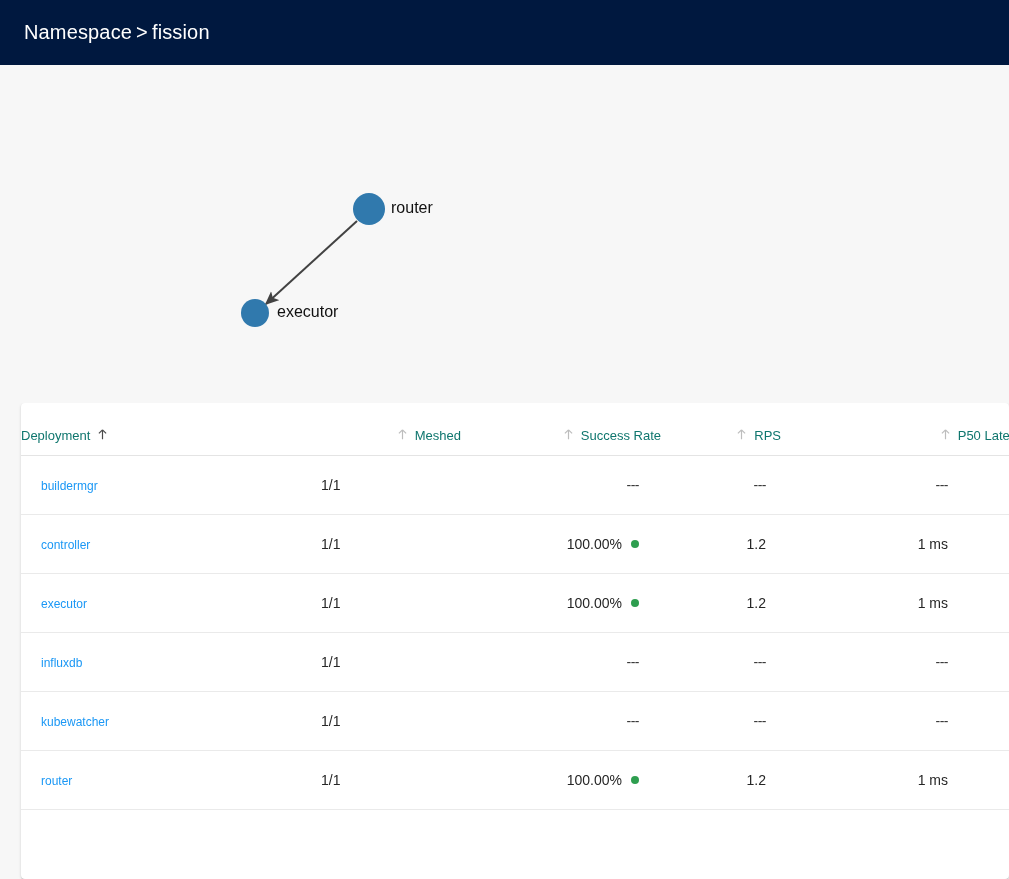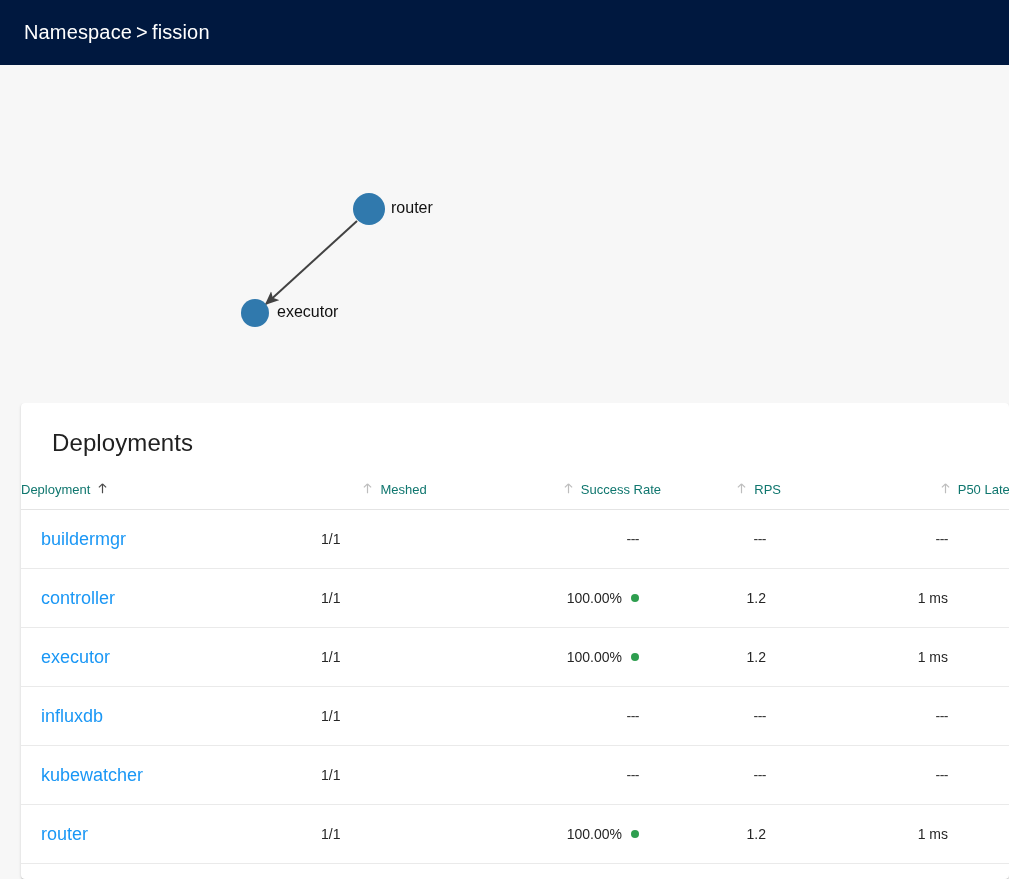--- a/index.html
+++ b/index.html
@@ -94,21 +94,21 @@
     vertical-align: bottom;
     white-space: nowrap;
   }
   th.col-deployment {
     width: 300px;
     text-align: left;
     padding-left: 20px;
     color: #3b3b3b;
     font-weight: 500;
   }
-  th.col-meshed   { width: 140px; padding-right: 18px; }
+  th.col-meshed   { width: 140px; text-align: right; padding-right: 18px; }
   th.col-success  { width: 200px; text-align: right; padding-right: 22px; margin-top: 20px; }
   th.col-rps      { width: 120px; text-align: right; padding-right: 15px; }
   th.col-latency  { width: 200px; text-align: right; padding-right: 82px; }
 
   .sort-arrow {
     display: inline-block;
     vertical-align: -1px;
     margin: 0 6px;
   }
   .sort-arrow svg { display: block; }
@@ -125,21 +125,21 @@
     padding-left: 20px;
   }
   td.cell-meshed   { text-align: left; padding-right: 18px; }
   td.cell-success  { text-align: right; padding-right: 22px; }
   td.cell-rps      { text-align: right; padding-right: 15px; }
   td.cell-latency  { text-align: right; padding-right: 82px; }
 
   .dep-link {
     color: #1a97f5;
     text-decoration: none;
-    font-size: 18px;
+    font-size: 12px;
     cursor: pointer;
   }
   .status-dot {
     display: inline-block;
     width: 8px;
     height: 8px;
     border-radius: 50%;
     background: #2e9e4f;
     margin-left: 9px;
     vertical-align: 1px;
@@ -168,21 +168,20 @@
     <line x1="357" y1="156" x2="266" y2="239" stroke="#424242" stroke-width="2" marker-end="url(#arrowhead)"></line>
     <circle cx="369" cy="144" r="16" fill="#3079ad"></circle>
     <circle cx="255" cy="248" r="14" fill="#3079ad"></circle>
   </svg>
   <div class="node-label" id="label-router">router</div>
   <div class="node-label" id="label-executor">executor</div>
 </div>
 
 <div class="card-wrap">
   <div class="card">
-    <div class="card-title">Deployments</div>
 
     <table class="dep-table">
       <colgroup>
         <col style="width:300px">
           <col style="width:140px">
           <col style="width:200px">
           <col style="width:120px">
           <col style="width:249px">
       </colgroup>
       <thead>

